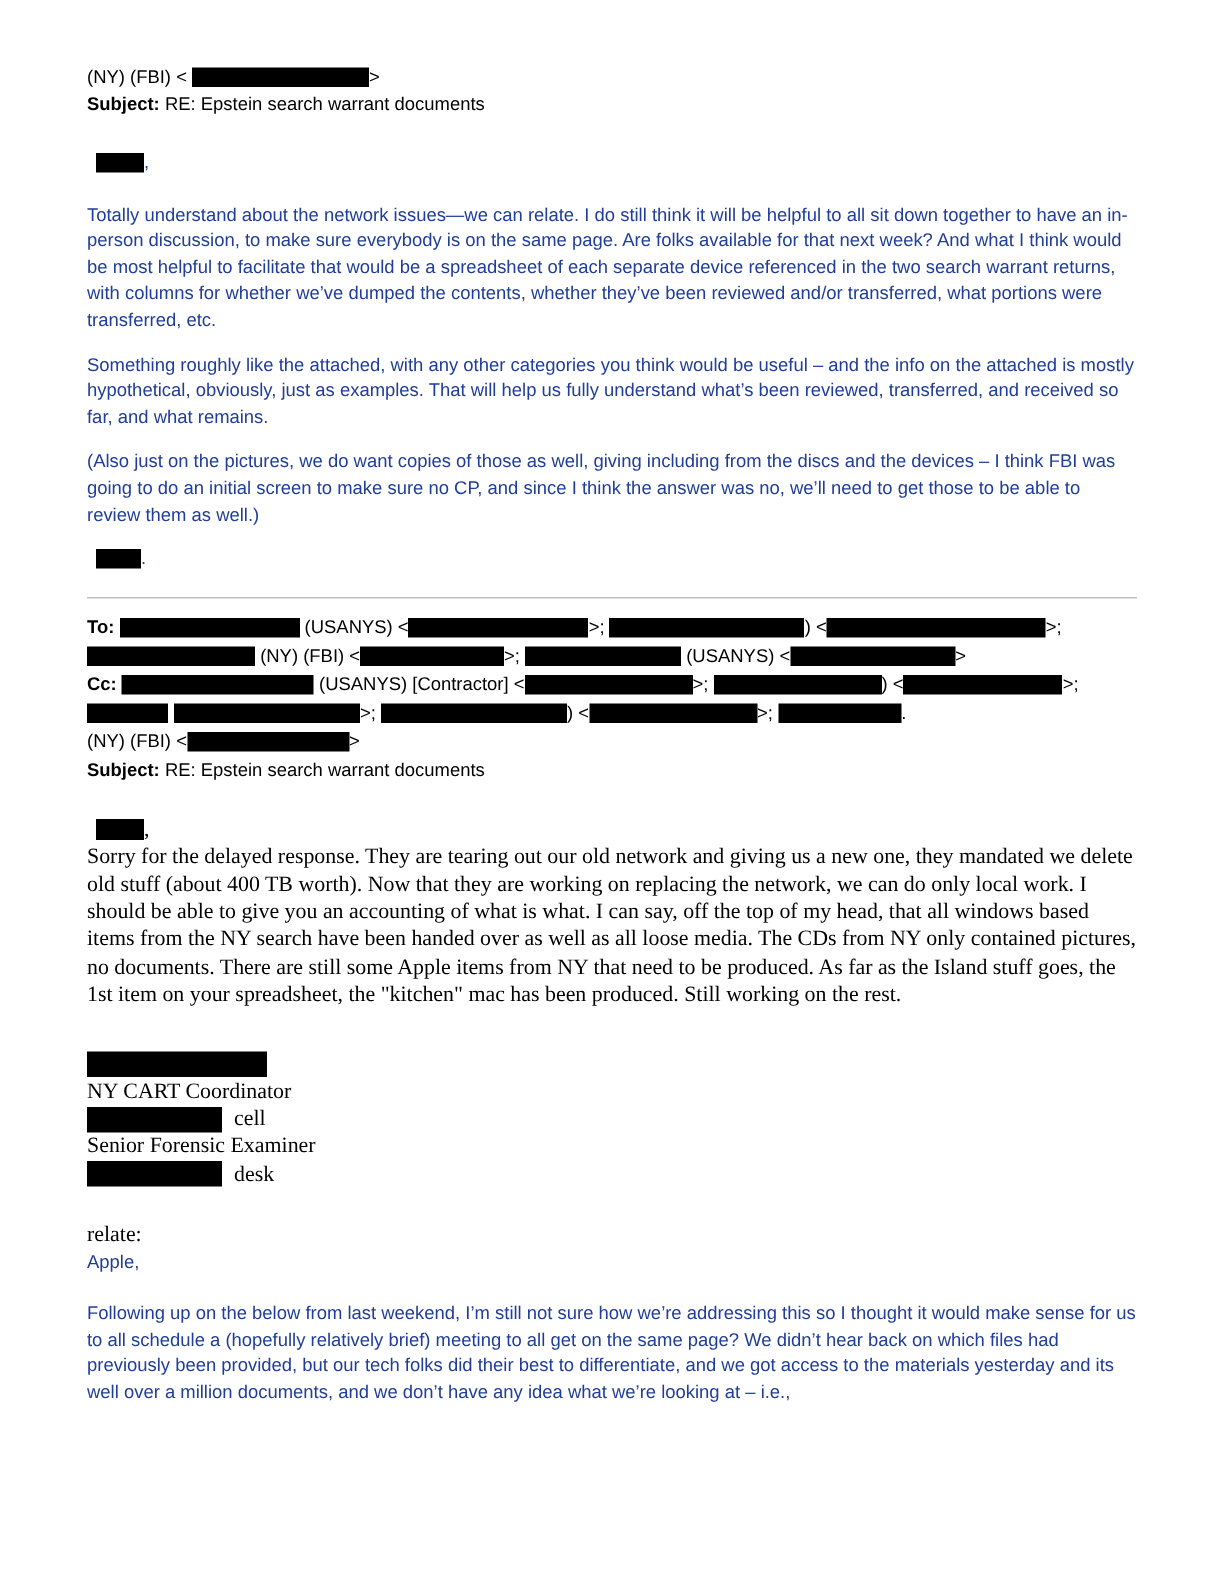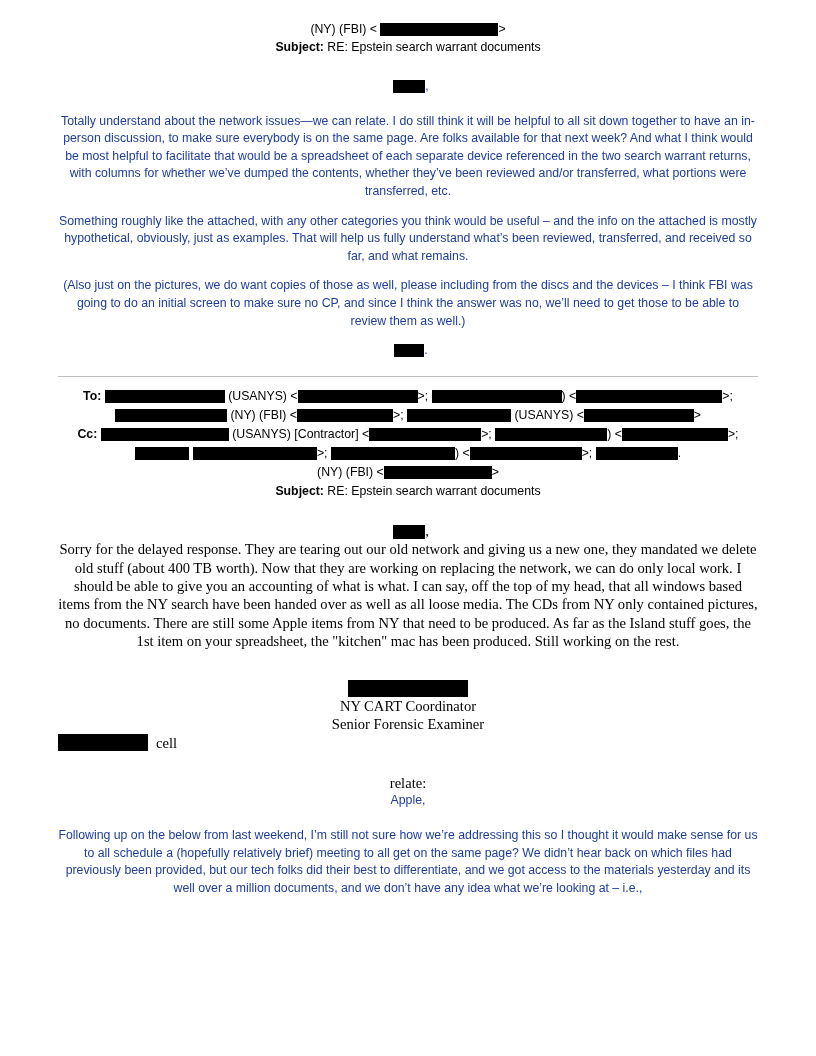--- a/index.html
+++ b/index.html
@@ -11,23 +11,22 @@
     width: 816px;
     height: 1056px;
     position: relative;
     background: #ffffff;
     font-family: "Liberation Sans", sans-serif;
     overflow: hidden;
   }
   .content {
     position: absolute;
     left: 58px;
-    top: 20px;
+    top: 42px;
     width: 700px;
-    text-align: center;
   }
 
   
   .redact {
     display: inline-block;
     background: #000000;
     vertical-align: middle;
     height: 13px;
     border-radius: 0;
   }
@@ -93,21 +92,21 @@
     <div class="blue" style="margin-left:6px">
       <span class="redact" style="width:32px"></span><span>,</span>
     </div>
 
     <div class="gap-md"></div>
 
     <p class="blue para">Totally understand about the network issues—we can relate.  I do still think it will be helpful to all sit down together to have an in-person discussion, to make sure everybody is on the same page.  Are folks available for that next week?  And what I think would be most helpful to facilitate that would be a spreadsheet of each separate device referenced in the two search warrant returns, with columns for whether we’ve dumped the contents, whether they’ve been reviewed and/or transferred, what portions were transferred, etc.</p>
     <div class="gap-sm"></div>
     <p class="blue para">Something roughly like the attached, with any other categories you think would be useful – and the info on the attached is mostly hypothetical, obviously, just as examples.  That will help us fully understand what’s been reviewed, transferred, and received so far, and what remains.</p>
     <div class="gap-sm"></div>
-    <p class="blue para">(Also just on the pictures, we do want copies of those as well, please including from the discs and the devices – I think FBI was going to do an initial screen to make sure no CP, and since I think the answer was no, we’ll need to get those to be able to review them as well.)</p>
+    <p class="blue para">(Also just on the pictures, we do want copies of those as well, giving including from the discs and the devices – I think FBI was going to do an initial screen to make sure no CP, and since I think the answer was no, we’ll need to get those to be able to review them as well.)</p>
     <div class="gap-sm"></div>
     <div class="blue" style="margin-left:6px">
       <span class="redact" style="width:30px"></span><span>.</span>
     </div>
 
     <hr class="rule">
 
 
 
     <div class="hdr inline-wrap">
@@ -148,24 +147,28 @@
 
     <p class="serif para">Sorry for the delayed response. They are tearing out our old network and giving us a new one, they mandated we delete old stuff (about 400 TB worth). Now that they are working on replacing the network, we can do only local work. I should be able to give you an accounting of what is what. I can say, off the top of my head, that all windows based items from the NY search have been handed over as well as all loose media. The CDs from NY only contained pictures, no documents. There are still some Apple items from NY that need to be produced. As far as the Island stuff goes, the 1st item on your spreadsheet, the "kitchen" mac has been produced. Still working on the rest.</p>
 
     <div class="gap-lg"></div>
 
     <div class="sig-block">
       <div class="sig-line">
         <span class="redact big" style="width:120px"></span>
       </div>
       <div class="serif sig-line">NY CART Coordinator</div>
+      <div class="serif sig-item">
+        <span class="redact big" style="width:90px"></span>
+        <span>cell</span>
+      </div>
       <div class="serif sig-line">Senior Forensic Examiner</div>
       <div class="serif sig-item">
         <span class="redact big" style="width:90px"></span>
-        <span>cell</span>
+        <span>desk</span>
       </div>
     </div>
 
     <div class="gap-lg"></div>
 
     <div class="serif">relate:</div>
     <div class="blue">Apple,</div>
 
     <div class="gap-md"></div>
 

